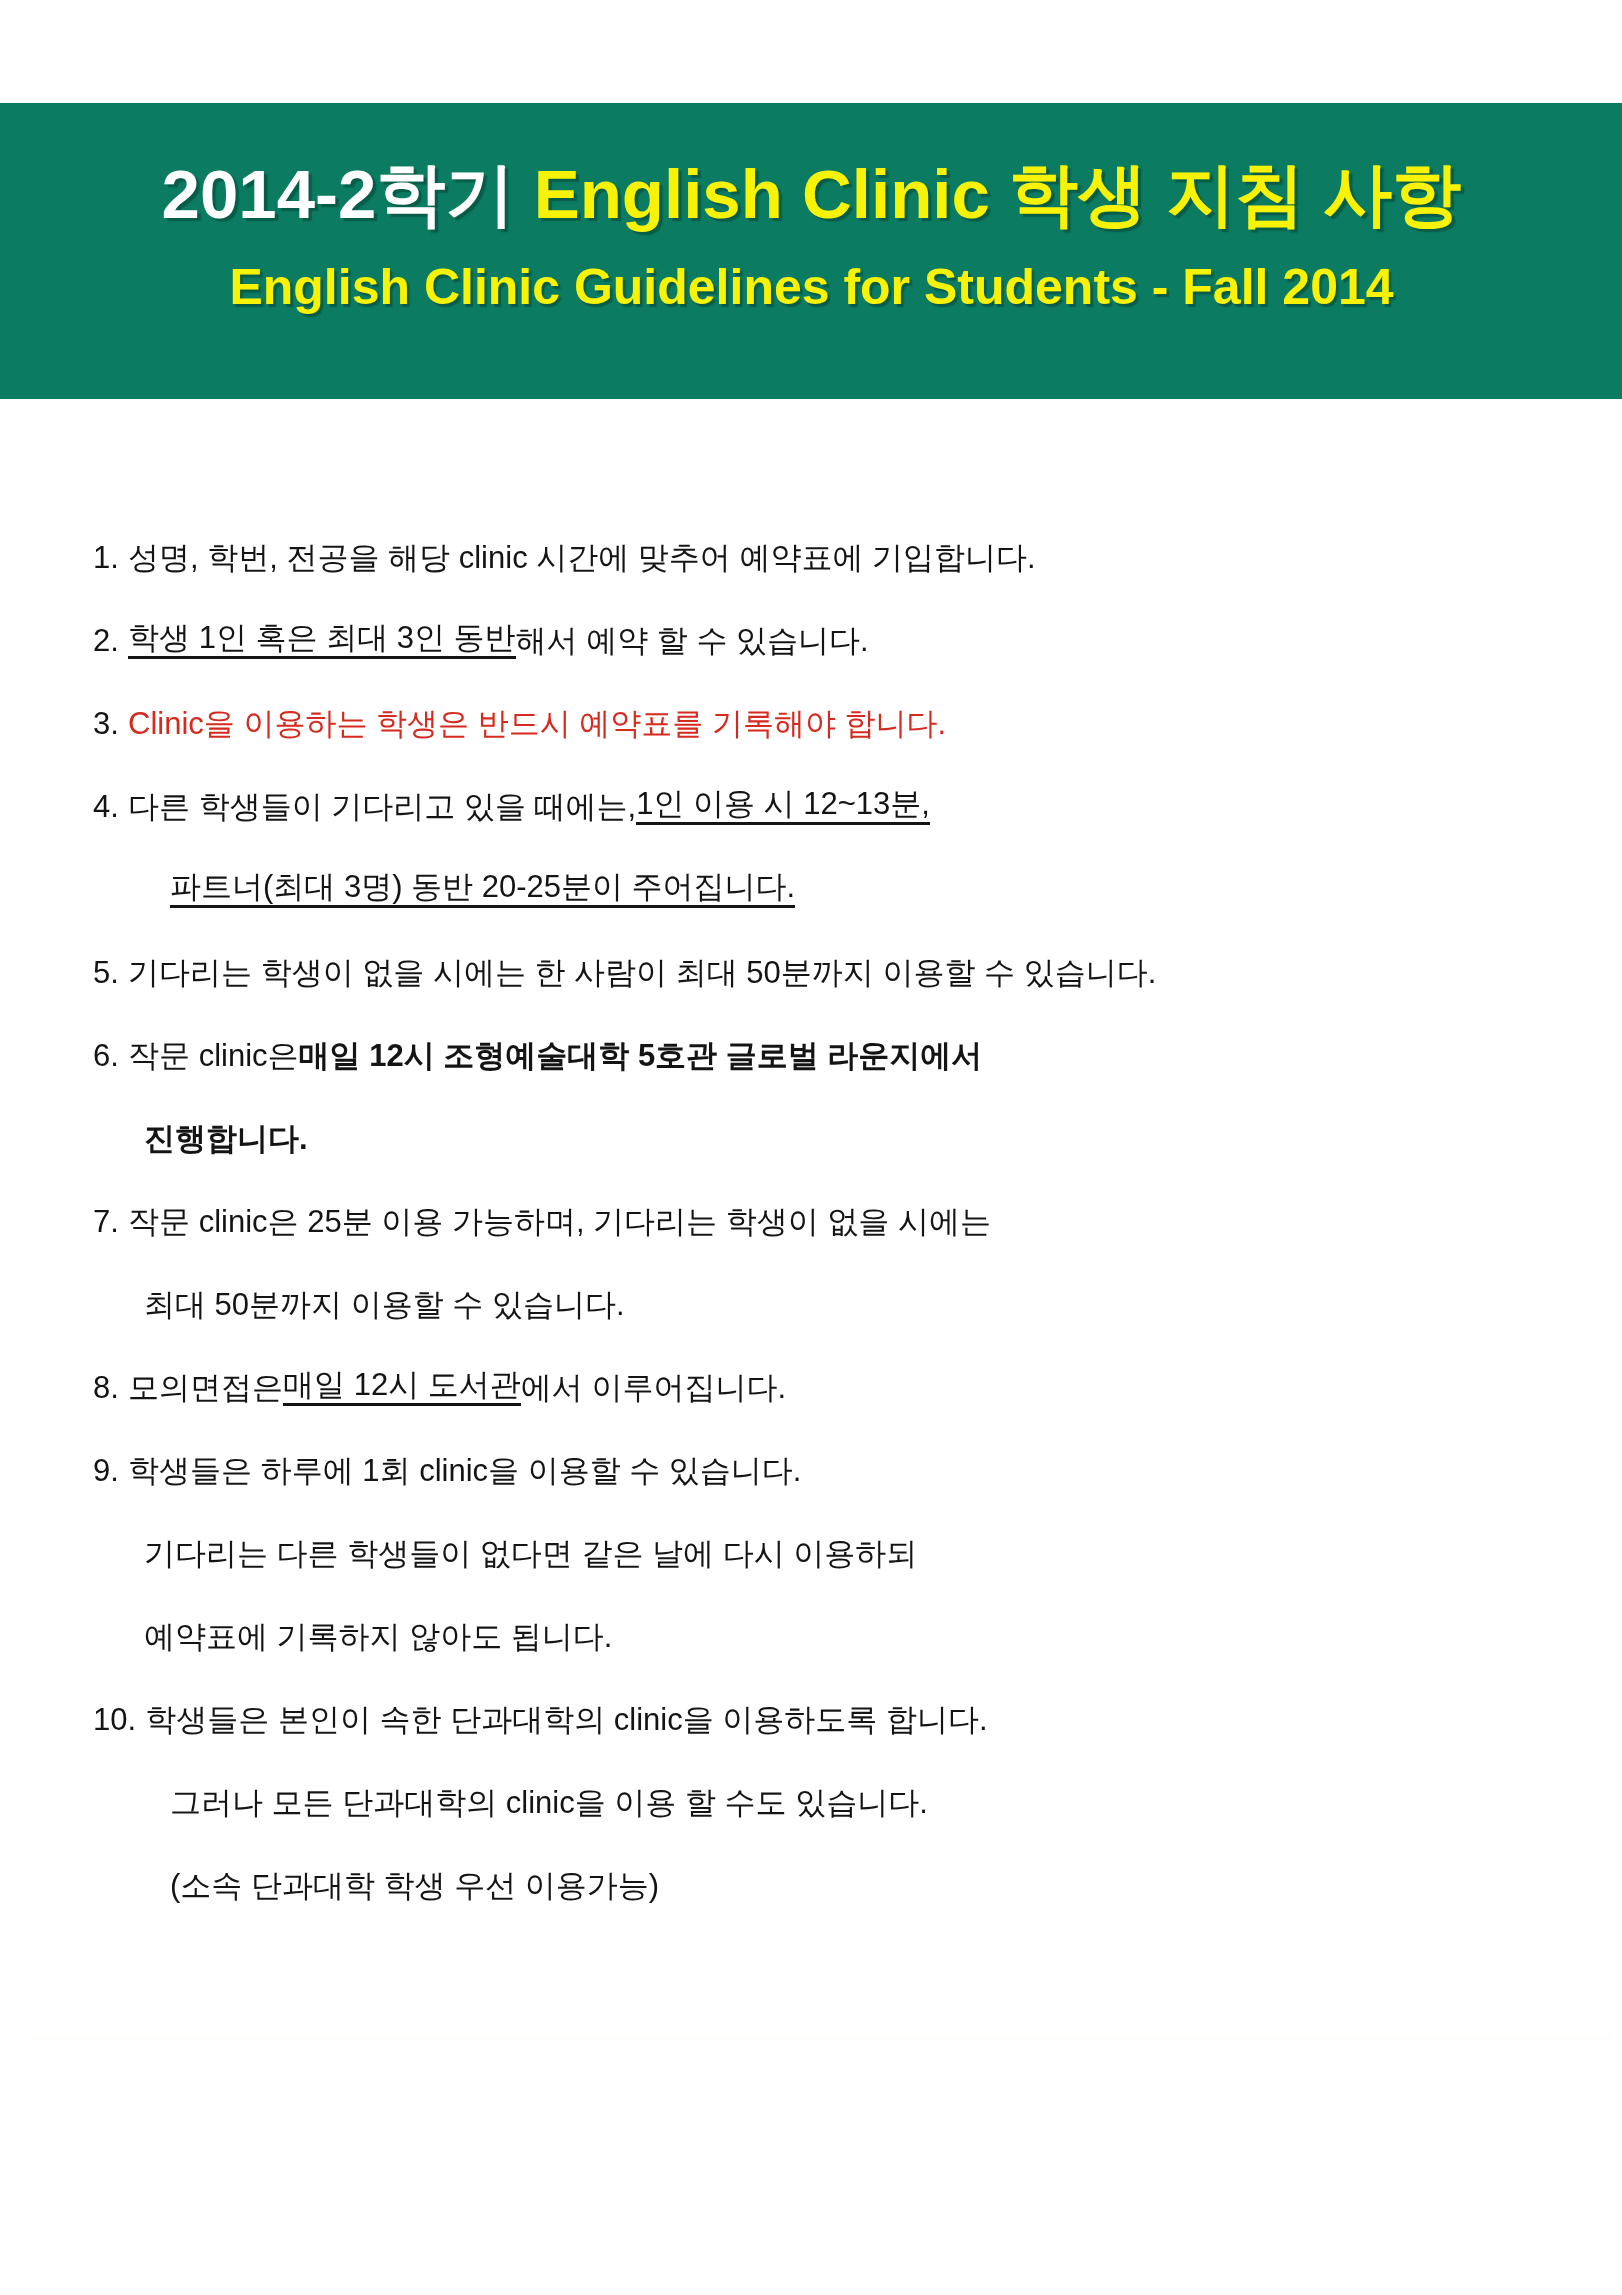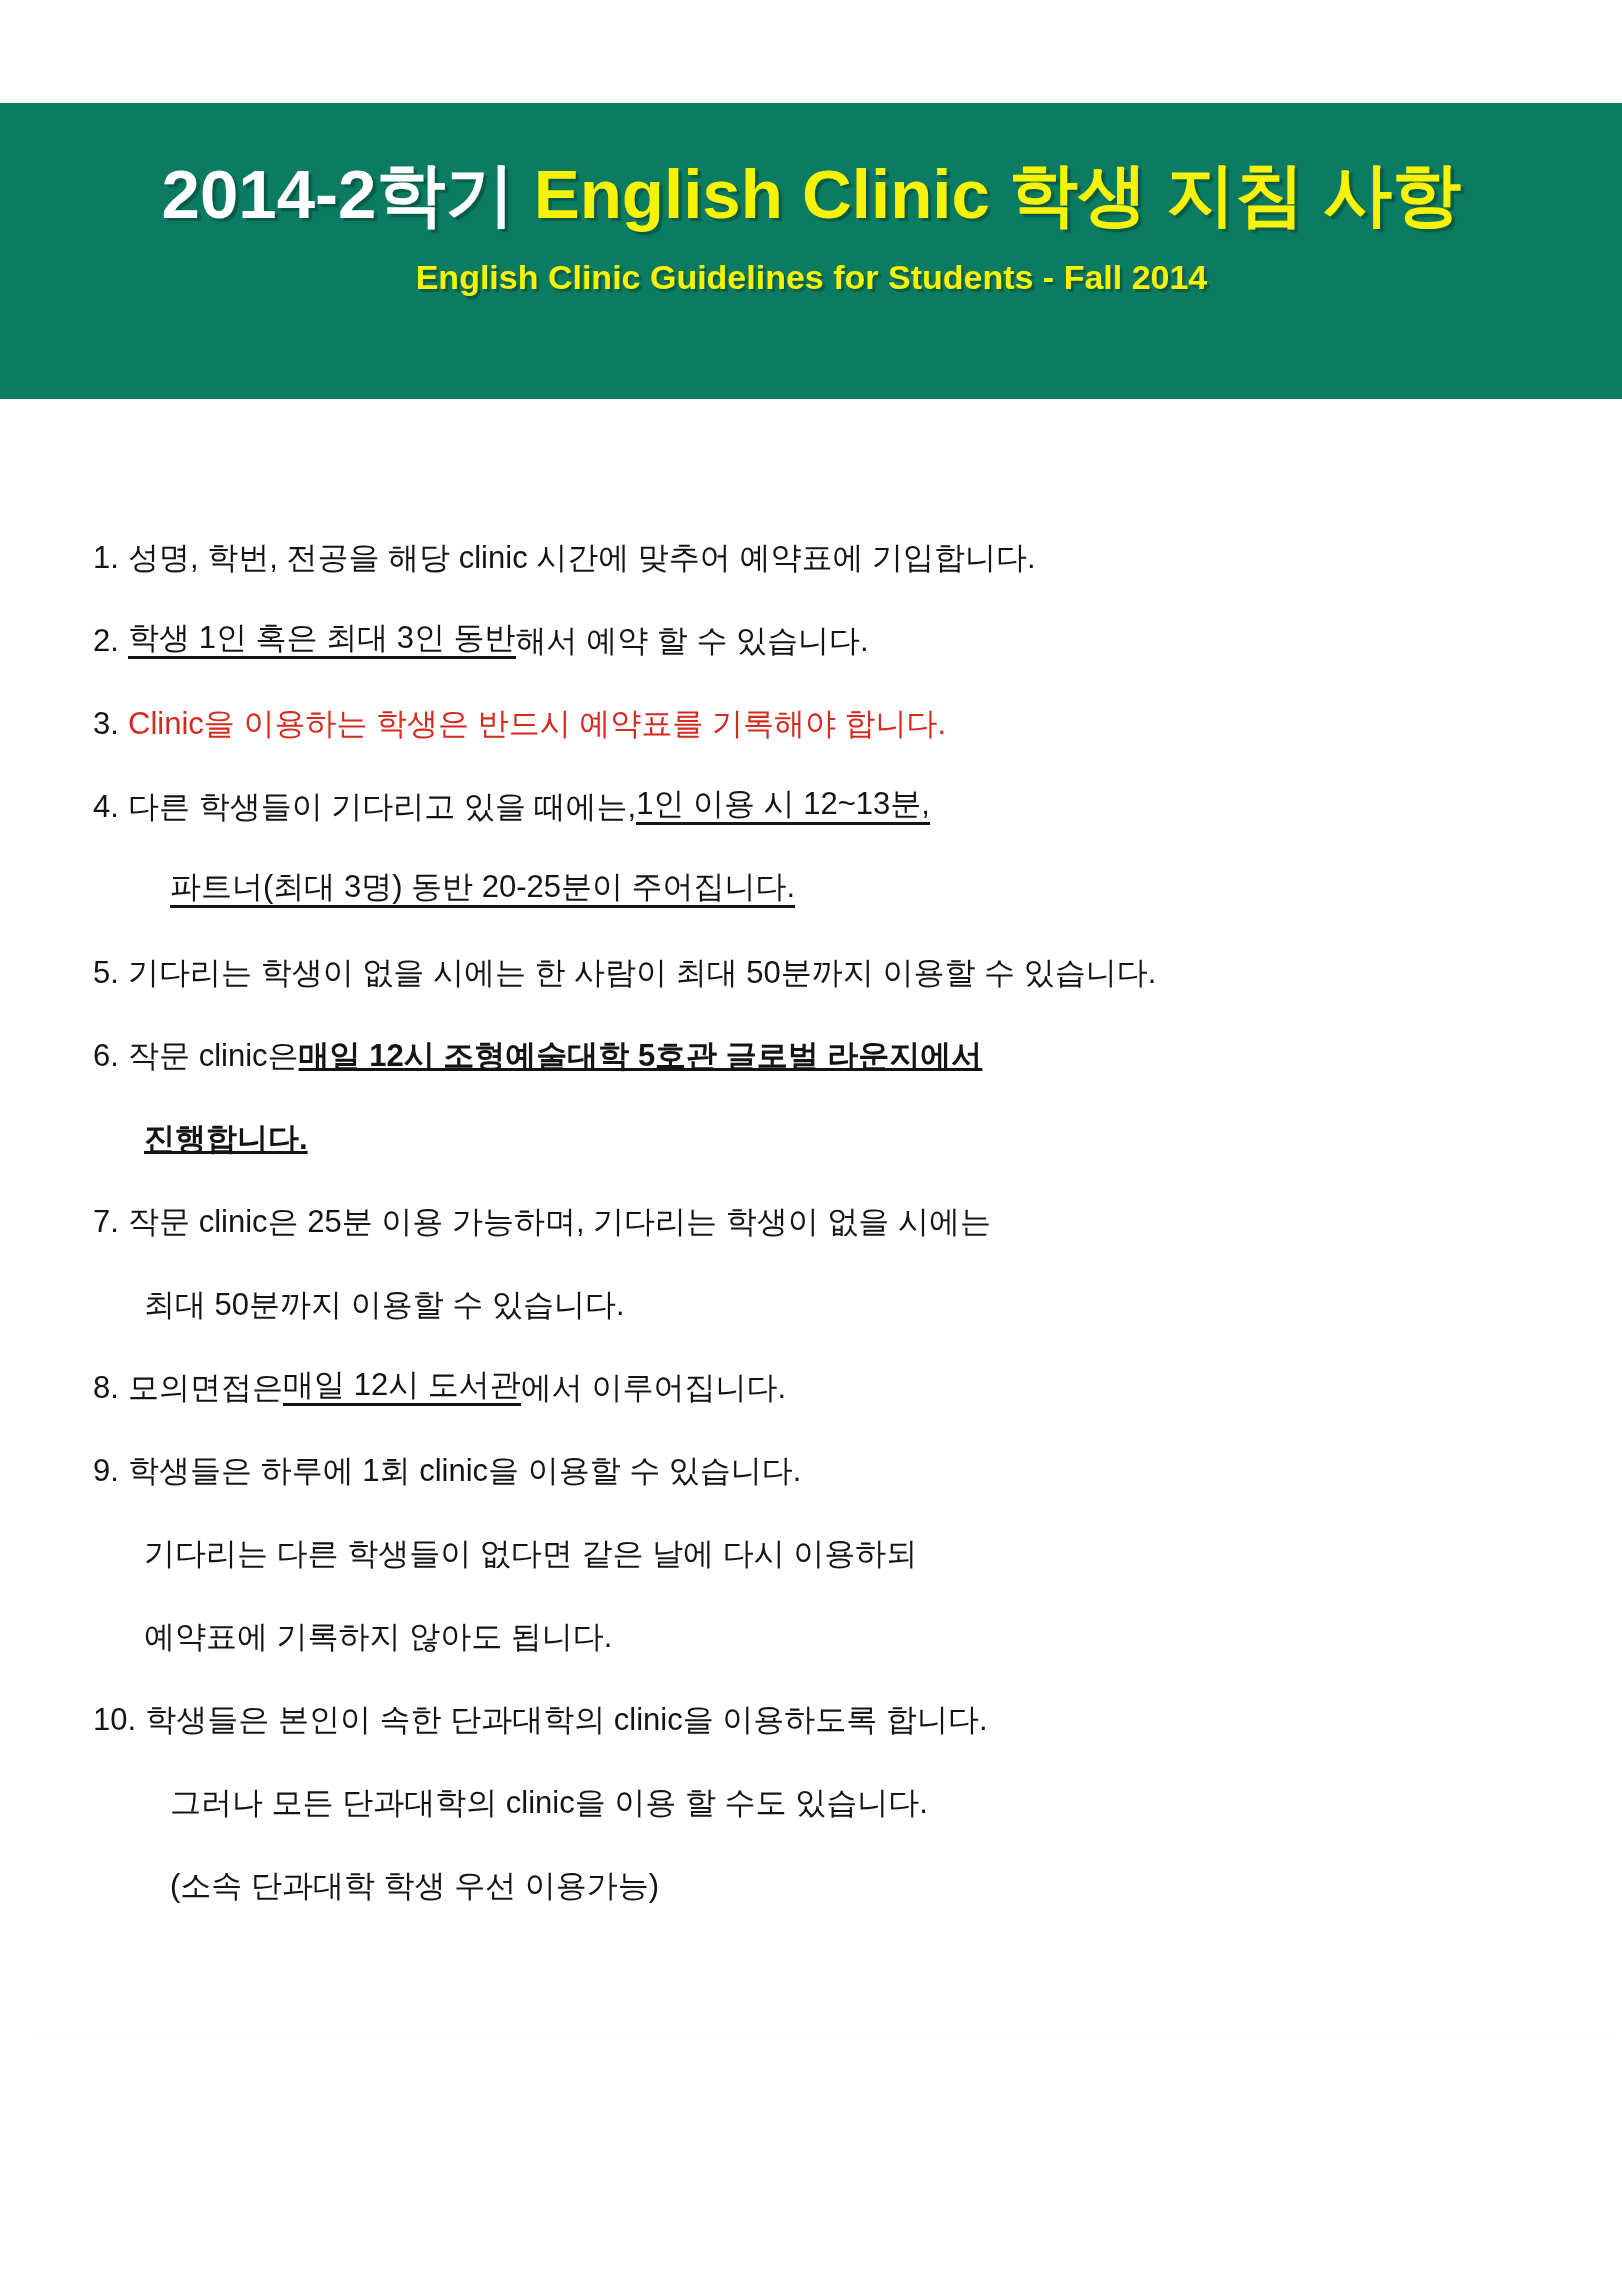--- a/index.html
+++ b/index.html
@@ -5,32 +5,32 @@
   html,body{margin:0;padding:0;background:#ffffff;}
   .page{position:relative;width:1623px;height:2040px;background:#fff;overflow:hidden;
         font-family:"Liberation Sans","DejaVu Sans",sans-serif;color:#141414;}
 
   
   .banner{position:absolute;left:0;top:103px;width:100%;height:296px;background:#0b7b61;text-align:center;}
   .banner .title{margin-top:46px;font-size:69px;font-weight:bold;letter-spacing:0px;white-space:nowrap;
                  text-shadow:3.3px 3.3px 1.3px rgba(0,35,25,.35);}
   .banner .t1{color:#ffffff;}
   .banner .t2{color:var(--accent);}
-  .banner .subtitle{margin-top:17px;font-size:34px;font-weight:bold;color:var(--accent);white-space:nowrap;
+  .banner .subtitle{margin-top:17px;font-size:50px;font-weight:bold;color:var(--accent);white-space:nowrap;
                     text-shadow:2.6px 2.6px 1.3px rgba(0,35,25,.35);}
 
   
   .guidelines{position:absolute;left:93px;top:516px;right:39px;font-size:31px;line-height:1;}
   .gline{height:83px;display:flex;align-items:center;white-space:nowrap;}
   .gline .num{margin-right:9.2px;}
   .ind1{padding-left:51px;}
   .ind2{padding-left:77px;}
   .seg{display:inline-block;}
   .u{border-bottom:3.3px solid #141414;padding-bottom:3.3px;}
-  .b{font-weight:bold;text-decoration:underline;}
+  .b{font-weight:bold;}
   .red{color:var(--red);}
 
   
   .photo{position:absolute;left:31px;right:11.8px;top:2029px;height:222px;overflow:hidden;background:#fbfaf7;}
   .sky{position:absolute;left:0;top:0;width:100%;height:111px;
        background:linear-gradient(#ffffff,#f3f1ea 70%,#e9e4d6);}
   .wheat{position:absolute;left:0;top:87px;width:100%;height:85px;
        background:repeating-linear-gradient(90deg,#d9ab51 0 4.6px,#c79843 4.6px 9.2px,#e3b75e 9.2px 13.7px);}
   .wheat2{position:absolute;left:0;top:73px;width:34%;height:39px;
        background:repeating-linear-gradient(88deg,#d7a94f 0 3.9px,#caa04a 3.9px 7.9px,#e0b45a 7.9px 11.8px);

